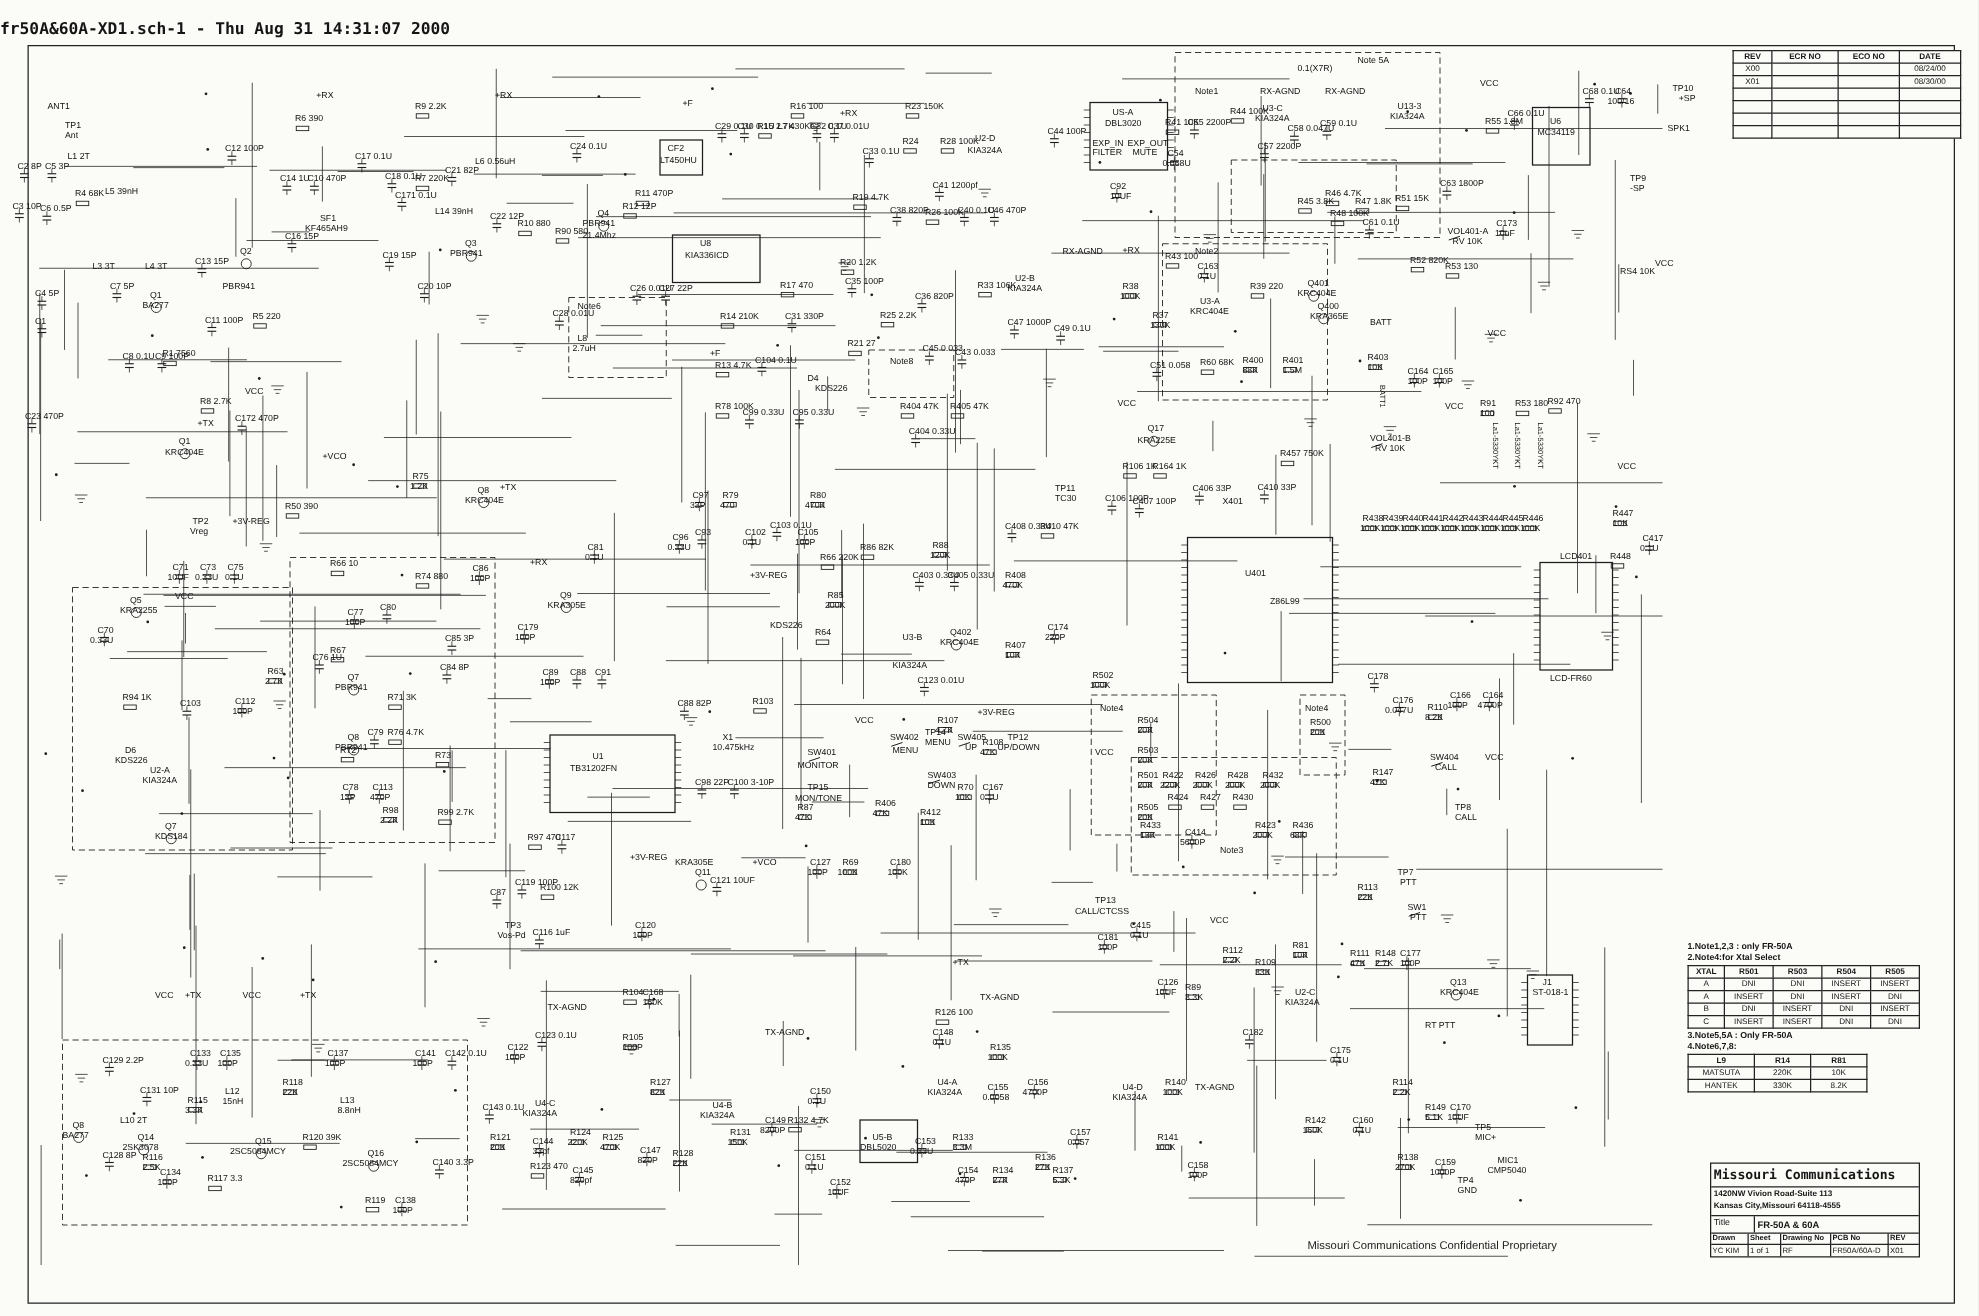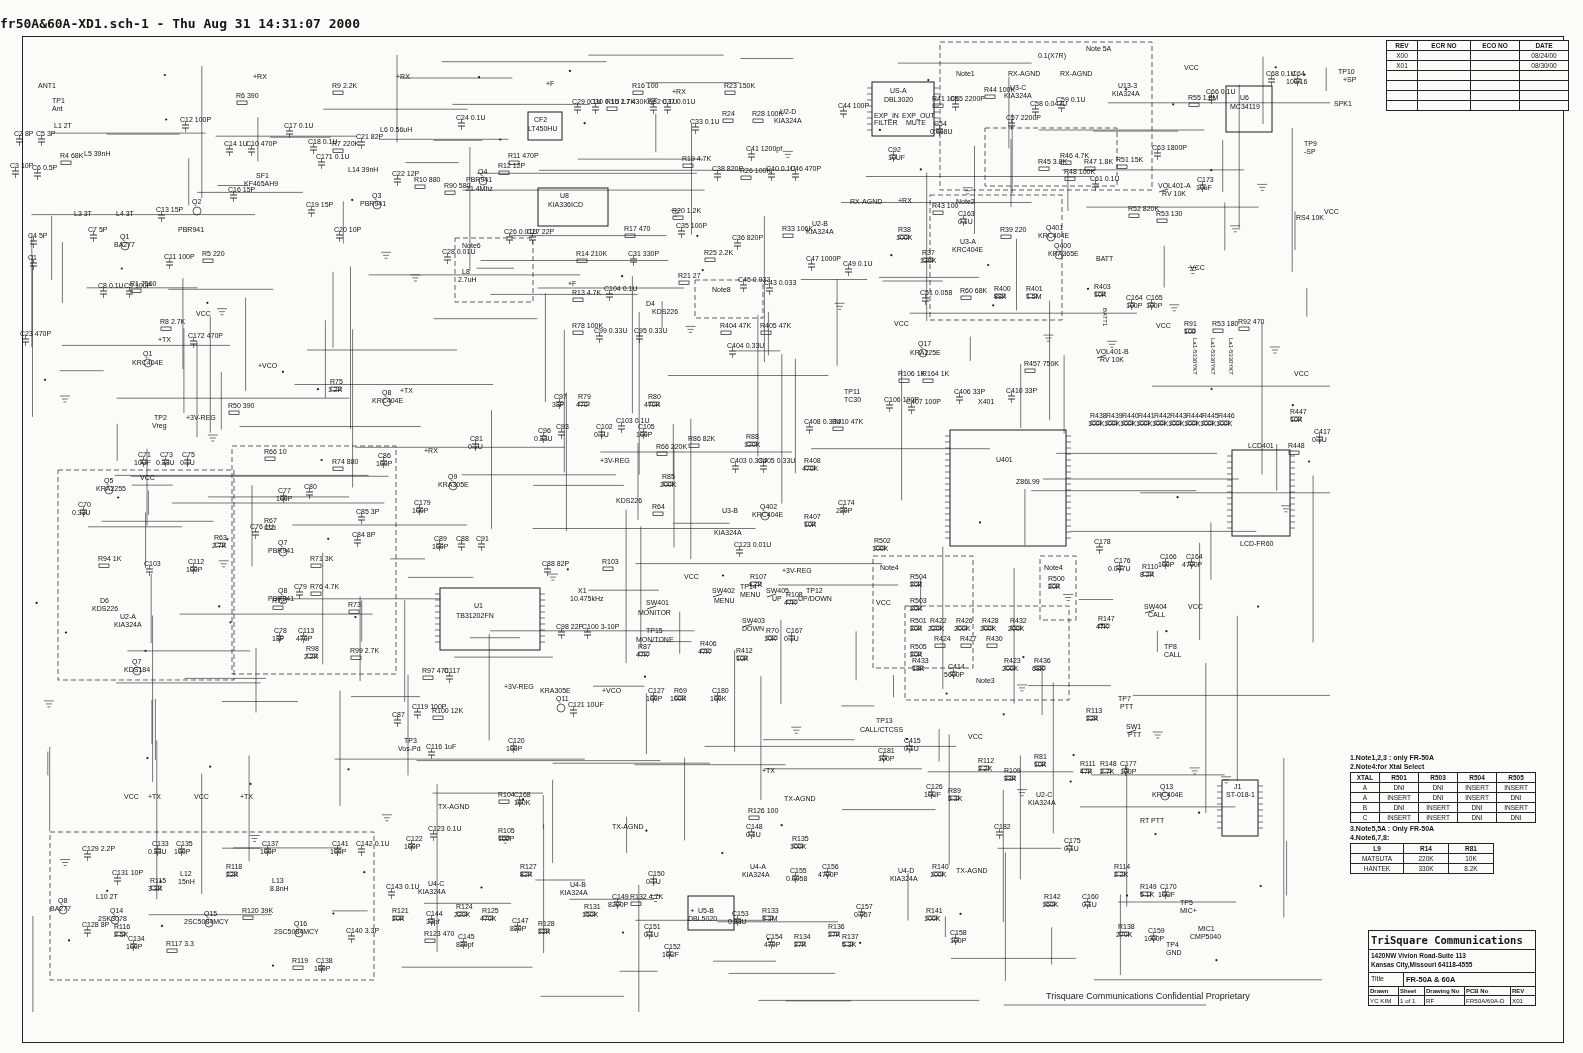--- a/index.html
+++ b/index.html
@@ -2175,21 +2175,21 @@
           <tr>
             <td>HANTEK</td>
             <td>330K</td>
             <td>8.2K</td>
           </tr>
         </tbody>
       </table>
   </div>
 
   <div class="tb">
-    <div class="tb-company">TriSquare Communications</div>
+    <div class="tb-company">Missouri Communications</div>
     <div class="tb-addr">
       <div>1420NW Vivion Road-Suite 113</div>
       <div>Kansas City,Missouri 64118-4555</div>
     </div>
     <div class="tb-title-row">
       <span class="lab">Title</span>
       <span class="val">FR-50A &amp; 60A</span>
     </div>
     <div class="tb-grid" id="tbgrid">
         <div style="font-weight:bold">Drawn</div>
@@ -2198,14 +2198,14 @@
         <div style="font-weight:bold">PCB No</div>
         <div style="font-weight:bold">REV</div>
         <div class="vrow">YC KIM</div>
         <div class="vrow">1 of 1</div>
         <div class="vrow">RF</div>
         <div class="vrow">FR50A/60A-D</div>
         <div class="vrow">X01</div>
       </div>
   </div>
 
-  <div class="footer">Trisquare Communications Confidential Proprietary</div>
+  <div class="footer">Missouri Communications Confidential Proprietary</div>
 </div>
 
 </body></html>

